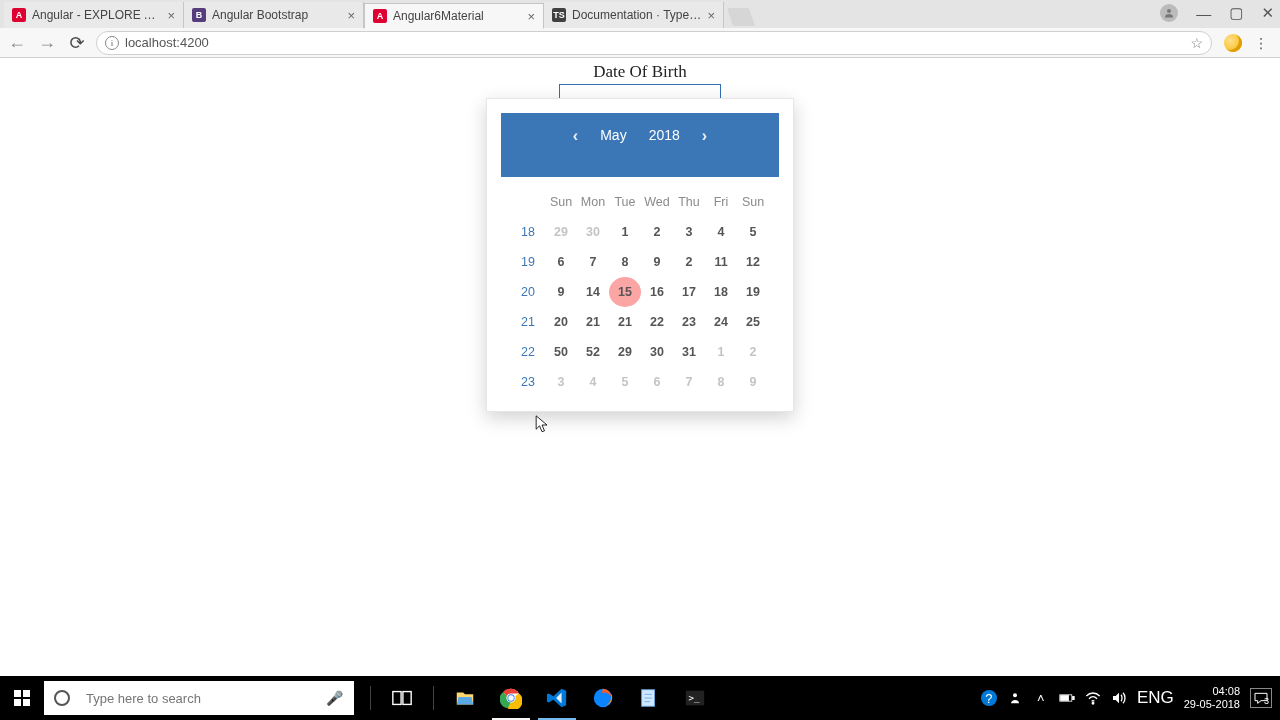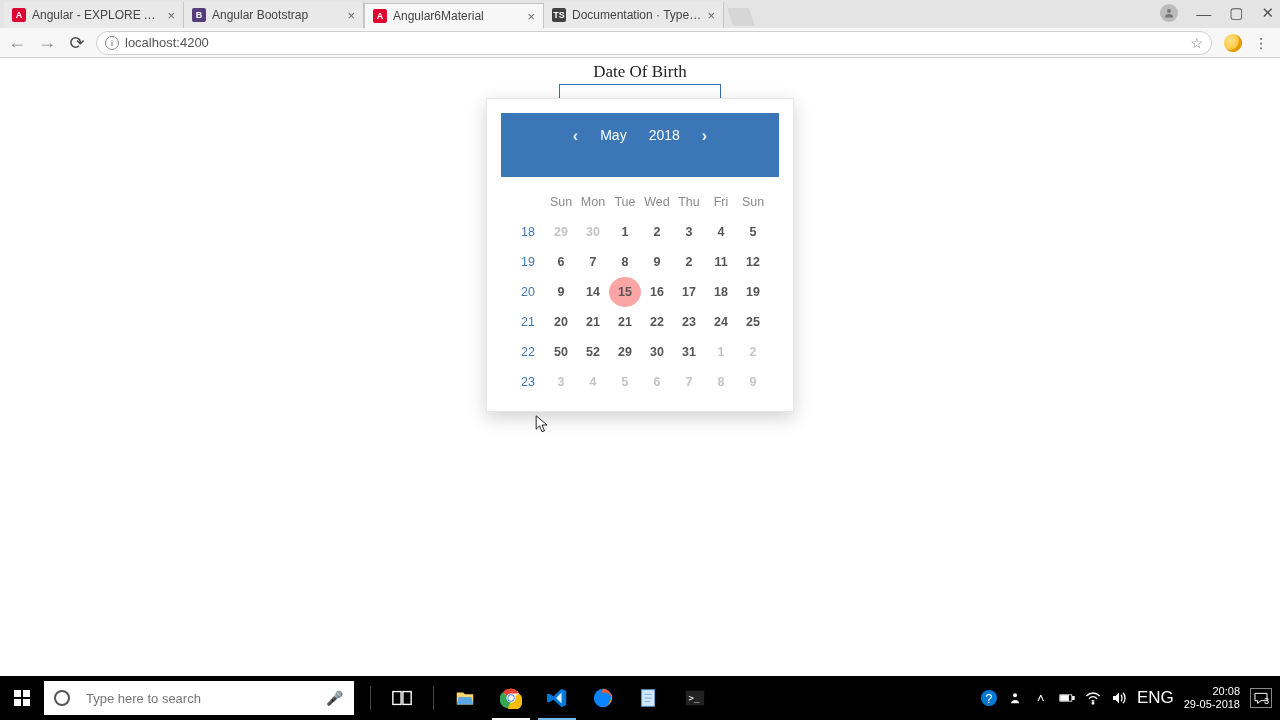--- a/index.html
+++ b/index.html
@@ -308,21 +308,21 @@
     </span>
     <span class="icon">
       <svg width="16" height="14" viewBox="0 0 24 20" fill="#fff">
           <path d="M3 7h4l5-5v16l-5-5H3z"></path>
           <path d="M15 5c2 2 2 8 0 10" fill="none" stroke="#fff" stroke-width="2"></path>
           <path d="M18 2c4 4 4 12 0 16" fill="none" stroke="#fff" stroke-width="2"></path>
         </svg>
     </span>
     <span class="icon" style="width:auto;font-size:17px;">ENG</span>
     <div class="clock">
-      <div>20:08</div>
+      <div>04:08</div>
       <div>29-05-2018</div>
     </div>
     <div class="notif">
       <svg width="16" height="14" viewBox="0 0 24 20" fill="none" stroke="#fff" stroke-width="1.5">
           <path d="M3 3h18v11H12l-5 4v-4H3z"></path>
         </svg>
       <span class="count">3</span>
     </div>
   </div>
 </div>

